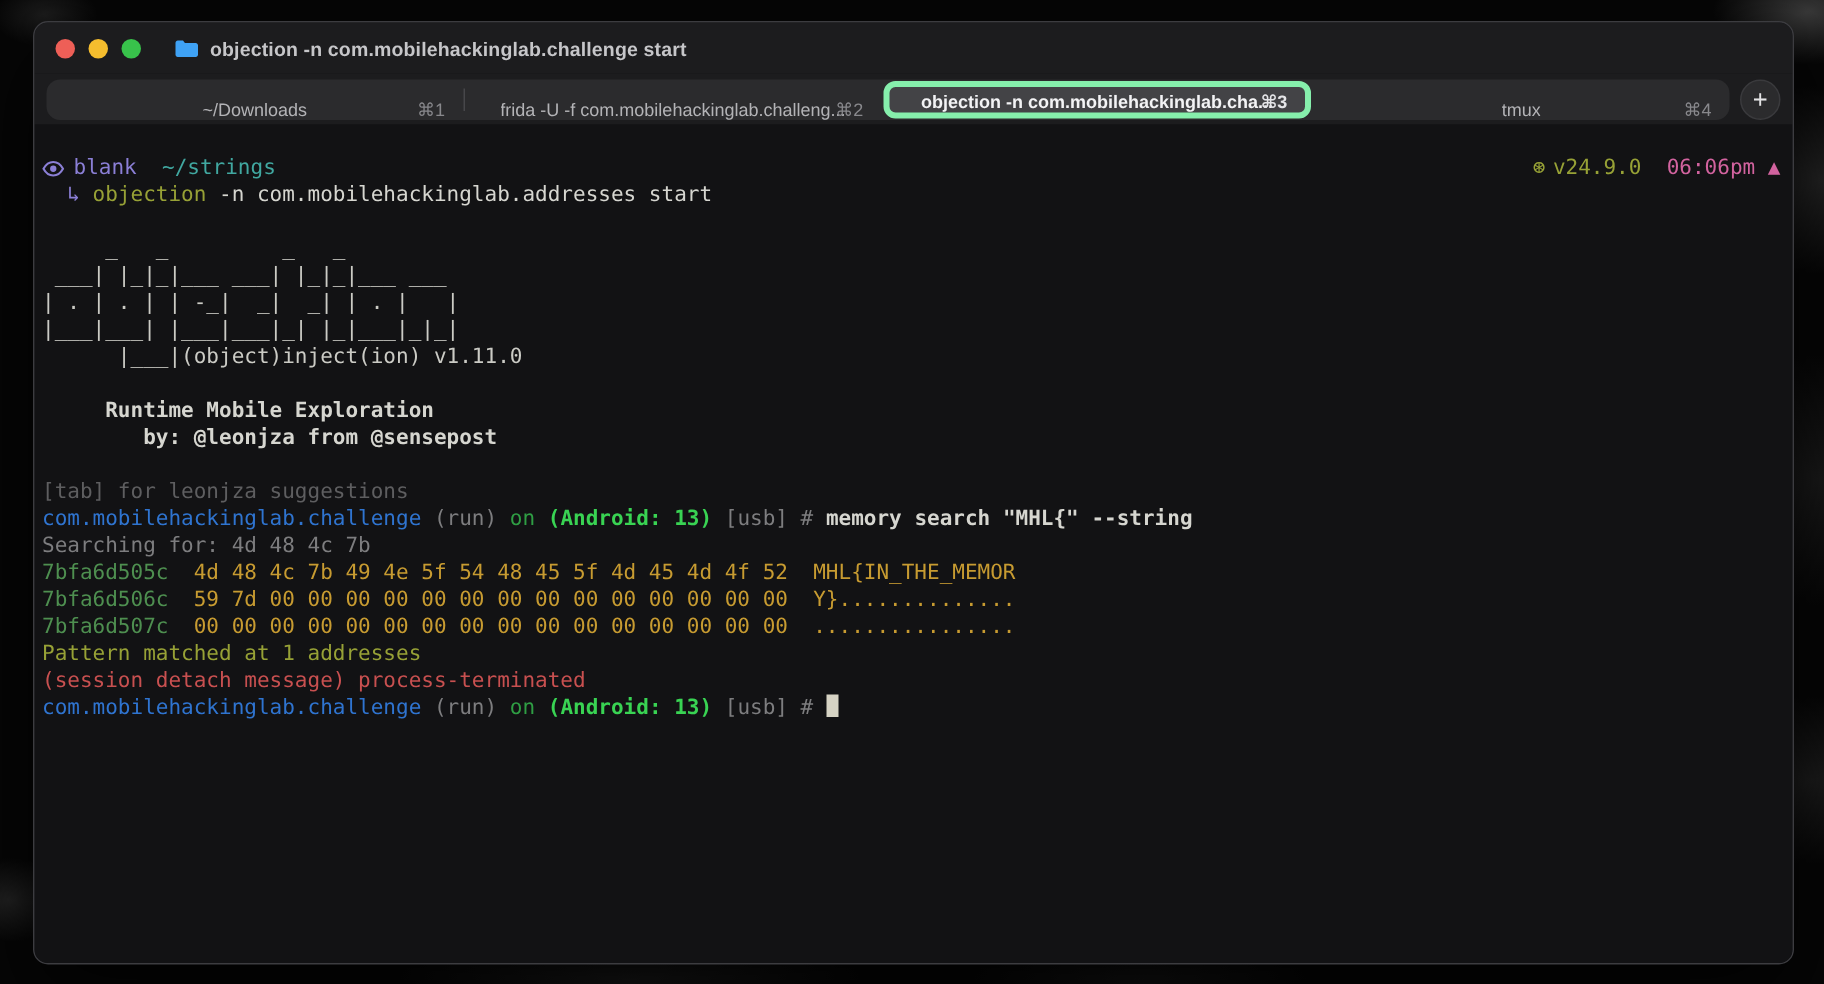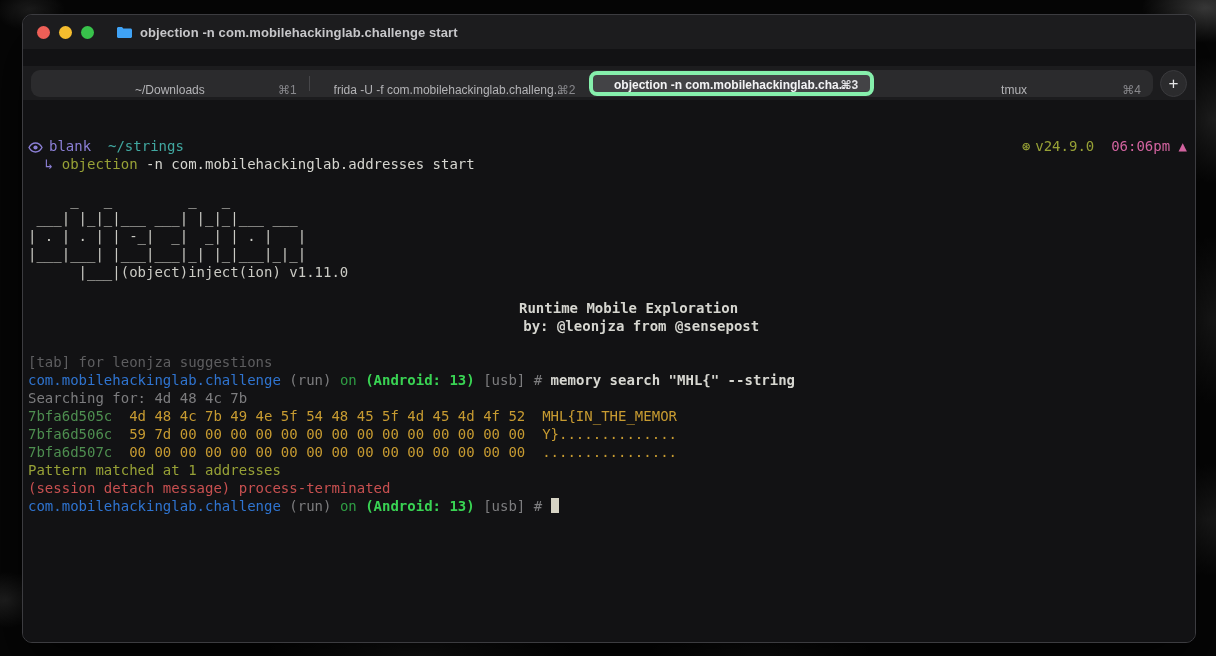--- a/index.html
+++ b/index.html
@@ -16,21 +16,21 @@
       radial-gradient(50px 30px at 30px 10px, rgba(80,80,80,.30), transparent 70%),
       #060606;
     font-family:"Liberation Sans","DejaVu Sans",sans-serif;
     position:relative;
   }
   .window{
     position:absolute;left:22px;top:14px;width:1174px;height:629px;
     background:#121214;border:1px solid #3c3c40;border-radius:10px;
     box-shadow:0 22px 55px rgba(0,0,0,.75);
     overflow:hidden;box-sizing:border-box;
-    display:flex;flex-direction:column;gap:17px;
+    display:flex;flex-direction:column;
   }
   
   .titlebar{height:34px;background:#1c1c1e;display:flex;align-items:center;flex:none;}
   .lights{display:flex;gap:9px;margin-left:14px;}
   .light{width:13px;height:13px;border-radius:50%;}
   .light.red{background:var(--tl_red);}
   .light.yellow{background:var(--tl_yellow);}
   .light.green{background:var(--tl_green);}
   .titlewrap{display:flex;align-items:center;margin-left:22px;gap:7px;}
   .title{color:#c6c6c9;font-size:13px;font-weight:700;letter-spacing:.1px;}
@@ -46,21 +46,21 @@
   .tdiv{width:1px;background:#47474a;margin:6px 0;}
   .newtab{width:27px;height:27px;margin-left:7px;border-radius:50%;background:#2b2b2d;border:1px solid #3a3a3d;
     color:#e3e3e5;font-size:17px;line-height:1;display:flex;align-items:center;justify-content:center;padding:0;}
   
   .term{flex:1;background:#121214;padding:20px 8px 0 5px;
     font-family:"DejaVu Sans Mono","Liberation Mono",monospace;
     font-size:14px;line-height:18px;color:var(--fg);}
   .tline{height:18px;white-space:pre;}
   .row-between{display:flex;justify-content:space-between;}
   pre.banner{margin:0;font:inherit;color:#cbcbc5;white-space:pre;}
-  .bold{font-weight:700;color:var(--fg_bold);text-align:center;}
+  .bold{font-weight:700;color:var(--fg_bold);}
   .c-purple{color:var(--purple);}
   .c-teal{color:var(--teal);}
   .c-olive{color:var(--olive);}
   .c-pink{color:var(--pink);}
   .c-blue{color:var(--blue);}
   .c-green{color:var(--green_dim);}
   .c-bgreen{color:var(--green_bright);font-weight:700;text-align:right;}
   .c-agreen{color:var(--green_addr);}
   .c-yellow{color:var(--yellow);}
   .c-red{color:var(--red);}

